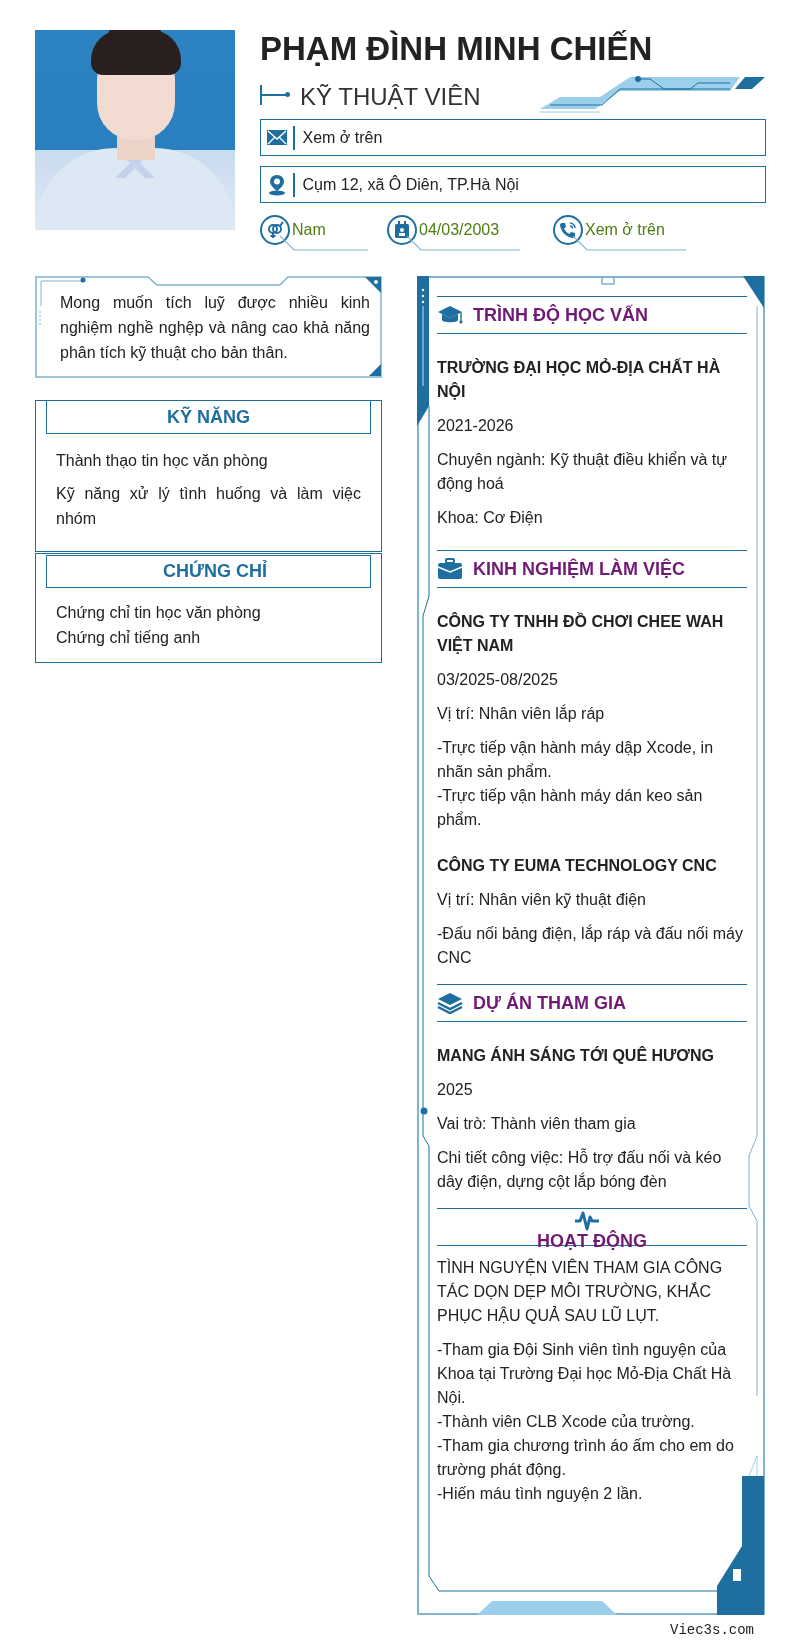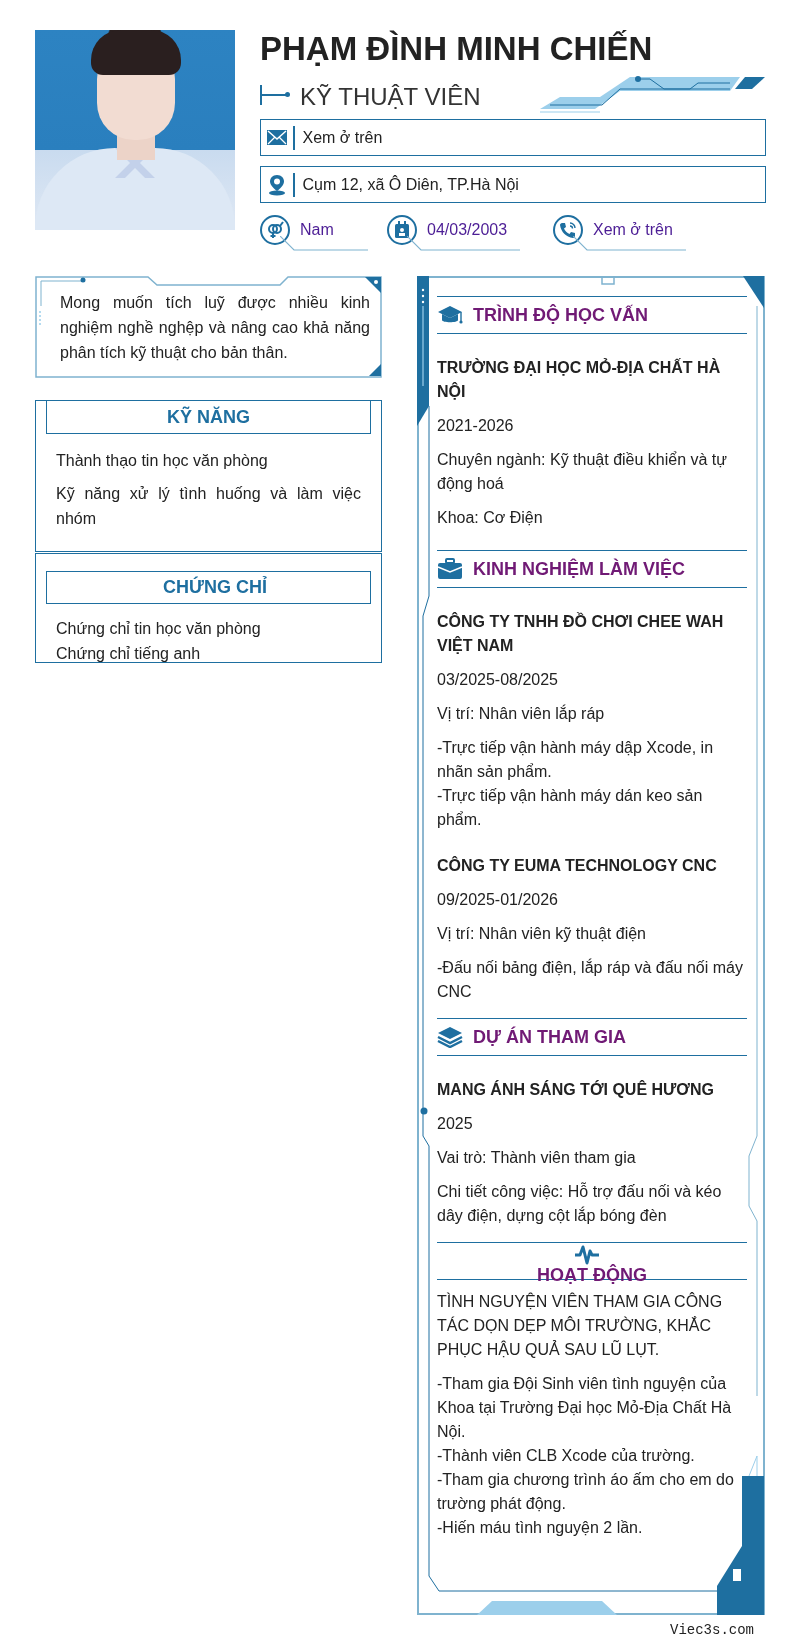--- a/index.html
+++ b/index.html
@@ -34,21 +34,21 @@
   .info-box {
     left: 260px; width: 506px; height: 37px; border: 1.5px solid #1e6fa0;
     display: flex; align-items: center;
   }
   .info-box .ic { width: 32px; height: 100%; display:flex; align-items:center; justify-content:center; }
   .info-box .sep { width: 1.5px; height: 24px; background: #1e6fa0; margin-right: 8px; }
   .info-box .txt { font-size: 16px; color: #222; }
 
   .mini { top: 210px; height: 40px; display:flex; align-items:center; }
   .mini .circ { width: 30px; height: 30px; border: 2px solid #1e6fa0; border-radius: 50%; display:flex; align-items:center; justify-content:center; }
-  .mini .lbl { margin-left: 10px; font-size: 16px; color:#4c1d95; }
+  .mini .lbl { margin-left: 2px; font-size: 16px; color:#4d7c0f; }
 
   
   .objective { left: 35px; top: 276px; width: 347px; height: 102px; }
   .objective svg { position:absolute; left:0; top:0; }
   .objective .text { position:absolute; left:25px; top:14px; width:310px; font-size:16px; line-height:25px; text-align:justify; color:#222; }
 
   .lbox { left: 35px; width: 347px; border: 1.5px solid #1e6fa0; }
   .lbox .title {
     margin: 0 10px; border: 1.5px solid #1e6fa0; border-top: none; height: 33px;
     display:flex; align-items:center; justify-content:center;
@@ -190,21 +190,21 @@
 
 <div class="abs lbox" style="top:400px; height:152px;">
   <div class="title">KỸ NĂNG</div>
   <div class="body" style="line-height:25px;">
     <p style="margin-bottom:8px;">Thành thạo tin học văn phòng</p>
     <p>Kỹ năng xử lý tình huống và làm việc nhóm</p>
   </div>
 </div>
 
 <div class="abs lbox" style="top:553px; height:110px;">
-  <div class="title" style="border-top:1.5px solid #1e6fa0; margin-top:17px;padding-left:13px;">CHỨNG CHỈ</div>
+  <div class="title" style="border-top:1.5px solid #1e6fa0; margin-top:1px;padding-left:13px;">CHỨNG CHỈ</div>
   <div class="body" style="line-height:25px; padding-top:12px;">
     <p>Chứng chỉ tin học văn phòng</p>
     <p>Chứng chỉ tiếng anh</p>
   </div>
 </div>
 
 <div class="abs rpanel">
   <svg class="frame" width="348" height="1339" viewBox="0 0 348 1339">
     <rect x="1" y="1" width="346" height="1337" fill="#fff" stroke="#7fb3cf" stroke-width="2"></rect>
 
@@ -262,21 +262,20 @@
     </div>
     <div class="item">
       <div class="org">CÔNG TY TNHH ĐỒ CHƠI CHEE WAH VIỆT NAM</div>
       <div class="row">03/2025-08/2025</div>
       <div class="row">Vị trí: Nhân viên lắp ráp</div>
       <div class="row">-Trực tiếp vận hành máy dập Xcode, in nhãn sản phẩm.</div>
       <div>-Trực tiếp vận hành máy dán keo sản phẩm.</div>
     </div>
     <div class="item" style="margin-top:14px;">
       <div class="org">CÔNG TY EUMA TECHNOLOGY CNC</div>
-      <div class="row">09/2025-01/2026</div>
       <div class="row">Vị trí: Nhân viên kỹ thuật điện</div>
       <div class="row">-Đấu nối bảng điện, lắp ráp và đấu nối máy CNC</div>
     </div>
 
     <div class="sec-head" style="margin-top:14px;">
       <span class="ic">
         <svg width="26" height="22" viewBox="0 0 26 22">
             <polygon points="13,1 25,7 13,13 1,7" fill="#1e6fa0"></polygon>
             <polyline points="1,11 13,17 25,11" fill="none" stroke="#1e6fa0" stroke-width="2.5"></polyline>
             <polyline points="1,15 13,21 25,15" fill="none" stroke="#1e6fa0" stroke-width="2.5"></polyline>

